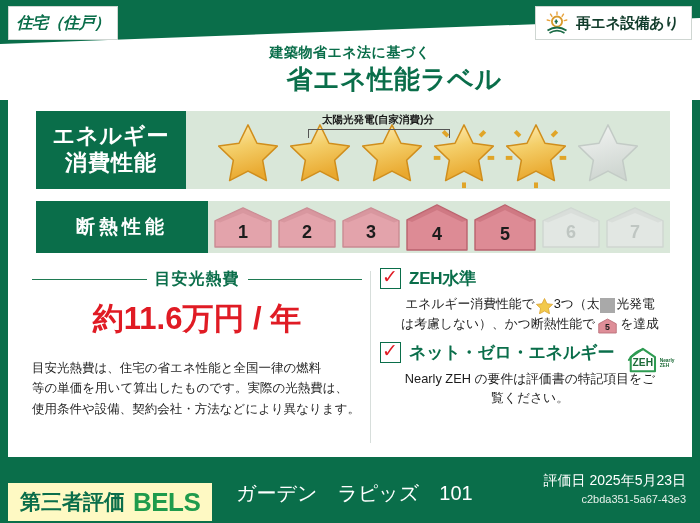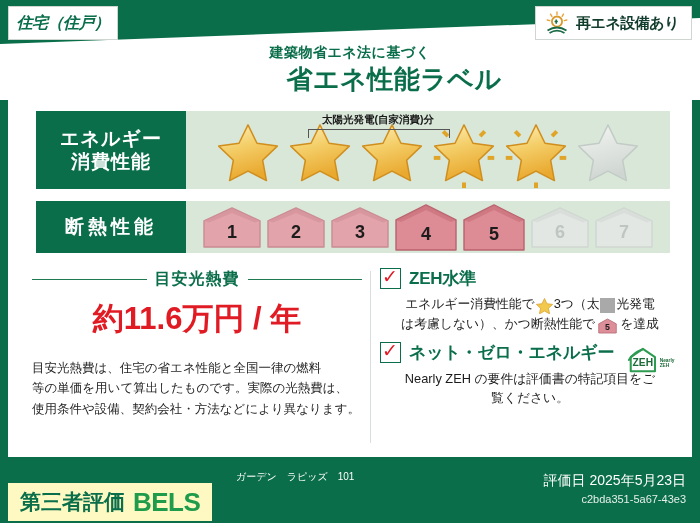--- a/index.html
+++ b/index.html
@@ -114,22 +114,22 @@
     color: #ffffff;
     font-weight: bold;
     display: flex;
     flex-direction: column;
     align-items: center;
     justify-content: center;
     height: 100%;
     box-sizing: border-box;
     flex: 0 0 auto;
   }
-  #row-energy .perf-label { width: 150px; font-size: 19px; line-height: 1.22; letter-spacing: 1px; }
-  #row-insul  .perf-label { width: 150px; font-size: 19px; letter-spacing: 4px; }
+  #row-energy .perf-label { width: 150px; font-size: 22px; line-height: 1.22; letter-spacing: 1px; }
+  #row-insul  .perf-label { width: 172px; font-size: 19px; letter-spacing: 4px; }
 
   .stars-wrap {
     position: relative;
     flex: 1;
     height: 100%;
     display: flex;
     align-items: center;
     justify-content: center;
     gap: 4px;
     padding-top: 8px;
@@ -280,22 +280,22 @@
   .bels-plate .jp {
     font-size: 21px; font-weight: bold; color: #0a6e4a;
     letter-spacing: 0px;
   }
   .bels-plate .en {
     font-size: 26px; font-weight: bold; color: #1f9b4c;
     margin-left: 8px; letter-spacing: -0.5px;
   }
   .prop-name {
     position: absolute;
-    left: 236px; top: 7px;
-    font-size: 10px;
+    left: 236px; top: 17px;
+    font-size: 20px;
     color: #ffffff;
     letter-spacing: 0px;
     white-space: pre;
   }
   .eval-block {
     position: absolute;
     right: 14px; top: 9px;
     text-align: right;
     color: #ffffff;
   }

